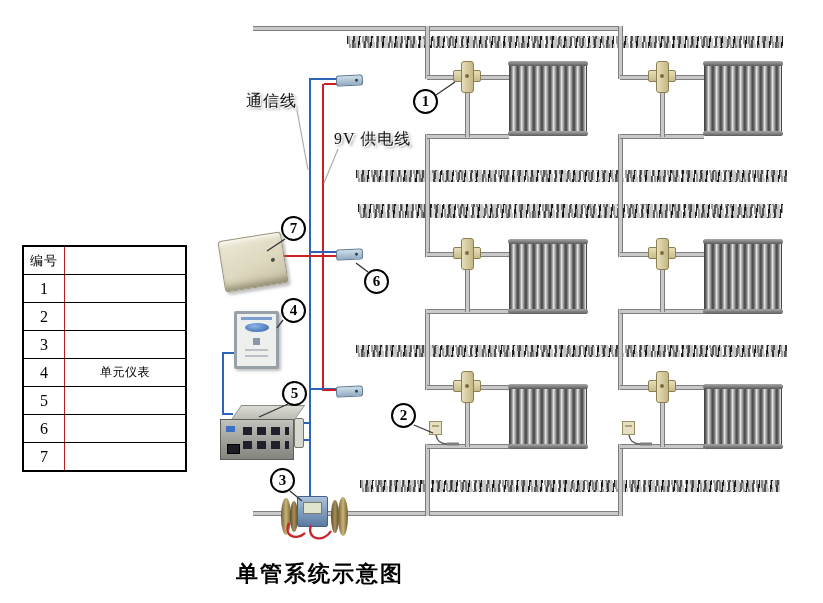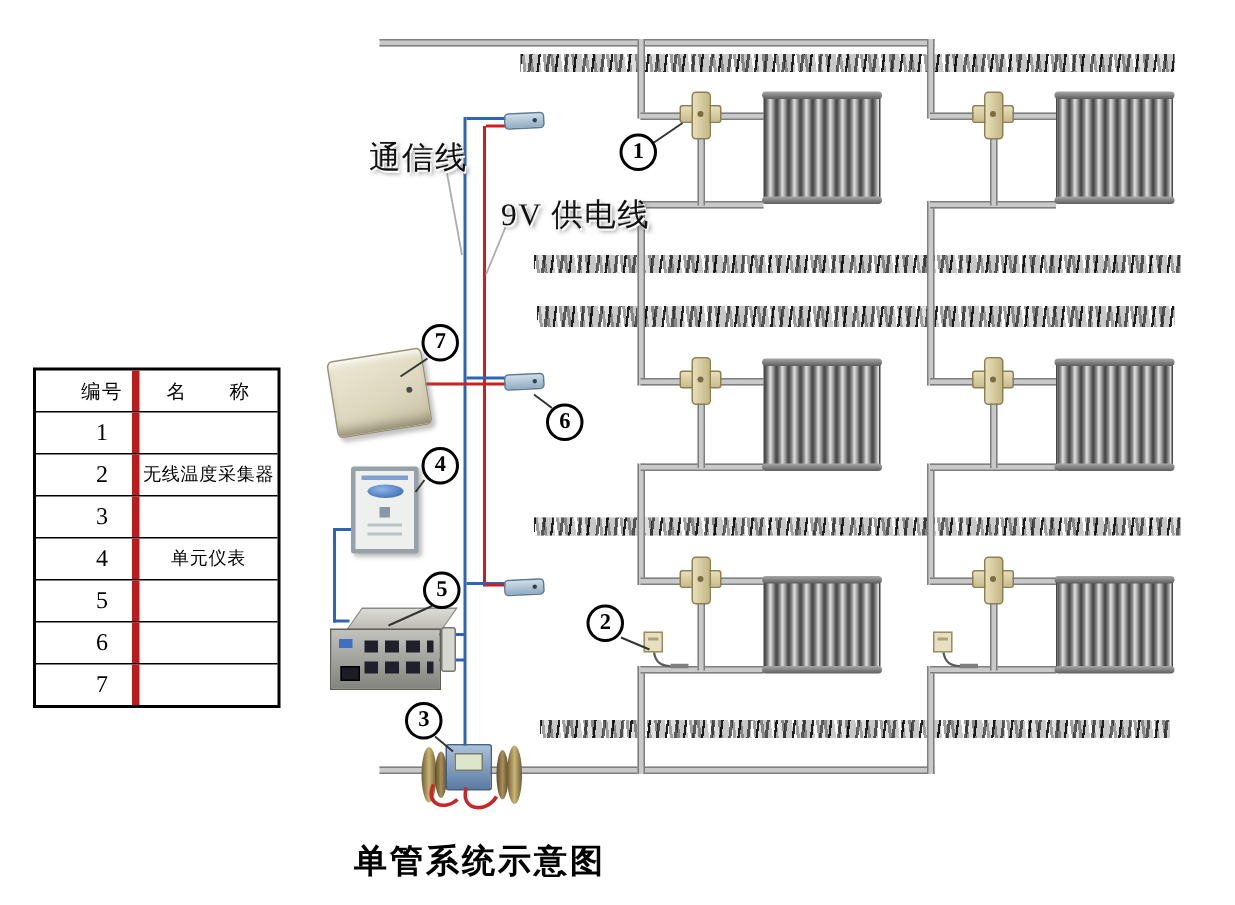--- a/index.html
+++ b/index.html
@@ -41,30 +41,30 @@
   
   .wire-b{position:absolute;background:#2e64b5;}
   .wire-r{position:absolute;background:#cc2020;}
 
   
   .callout{position:absolute;width:25px;height:25px;border:2px solid #000;border-radius:50%;background:#fff;
     box-sizing:border-box;display:flex;align-items:center;justify-content:center;
     font-family:"Liberation Serif",serif;font-weight:bold;font-size:15px;color:#000;}
 
   
-  .wlabel{position:absolute;font-family:"Liberation Serif",serif;font-size:21px;color:#111;letter-spacing:1px;
+  .wlabel{position:absolute;font-family:"Liberation Serif",serif;font-size:16px;color:#111;letter-spacing:1px;
     text-shadow:1px 1px 0 #fff,2px 2px 3px rgba(110,110,110,.85);white-space:nowrap;}
 
   
   .legend{position:absolute;left:22px;top:245px;width:161px;border:2px solid #000;background:#fff;
     font-family:"Liberation Serif",serif;}
   .lrow{display:flex;border-top:1px solid #000;height:27px;}
   .lrow:first-child{border-top:none;}
-  .lc1{width:40px;border-right:5px solid #b91c1c;display:flex;align-items:center;justify-content:center;
-    font-size:16px;margin-left:24px;}
+  .lc1{width:40px;border-right:1px solid #b91c1c;display:flex;align-items:center;justify-content:center;
+    font-size:16px;}
   .lc2{flex:1;display:flex;align-items:center;justify-content:center;font-size:12px;letter-spacing:.5px;}
   .lhead .lc1,.lhead .lc2{font-size:13px;letter-spacing:1px;}
 
   
   .diagram-title{position:absolute;left:236px;top:559px;font-size:22px;font-weight:bold;letter-spacing:2px;color:#000;}
 
   
   .powerbox{position:absolute;left:221px;top:236px;width:62px;height:50px;transform:rotate(-9deg);
     background:linear-gradient(160deg,#ece8d4 0%,#ddd8bf 55%,#c6c1a5 100%);
     border:1px solid #999377;border-radius:4px;
@@ -297,28 +297,26 @@
   <div class="callout" style="left:281px;top:216px;">
       <span>7</span>
     </div>
 
   <div class="wlabel" style="left:246px;top:91px;">通信线</div>
   <div class="wlabel" style="left:334px;top:129px;">9V 供电线</div>
 
   <div class="legend">
     <div class="lrow lhead">
       <div class="lc1">编号</div>
-      <div class="lc2">名　　称</div>
     </div>
     <div class="lrow">
       <div class="lc1">1</div>
     </div>
     <div class="lrow">
       <div class="lc1">2</div>
-      <div class="lc2">无线温度采集器</div>
     </div>
     <div class="lrow">
       <div class="lc1">3</div>
     </div>
     <div class="lrow">
       <div class="lc1">4</div>
       <div class="lc2">单元仪表</div>
     </div>
     <div class="lrow">
       <div class="lc1">5</div>

